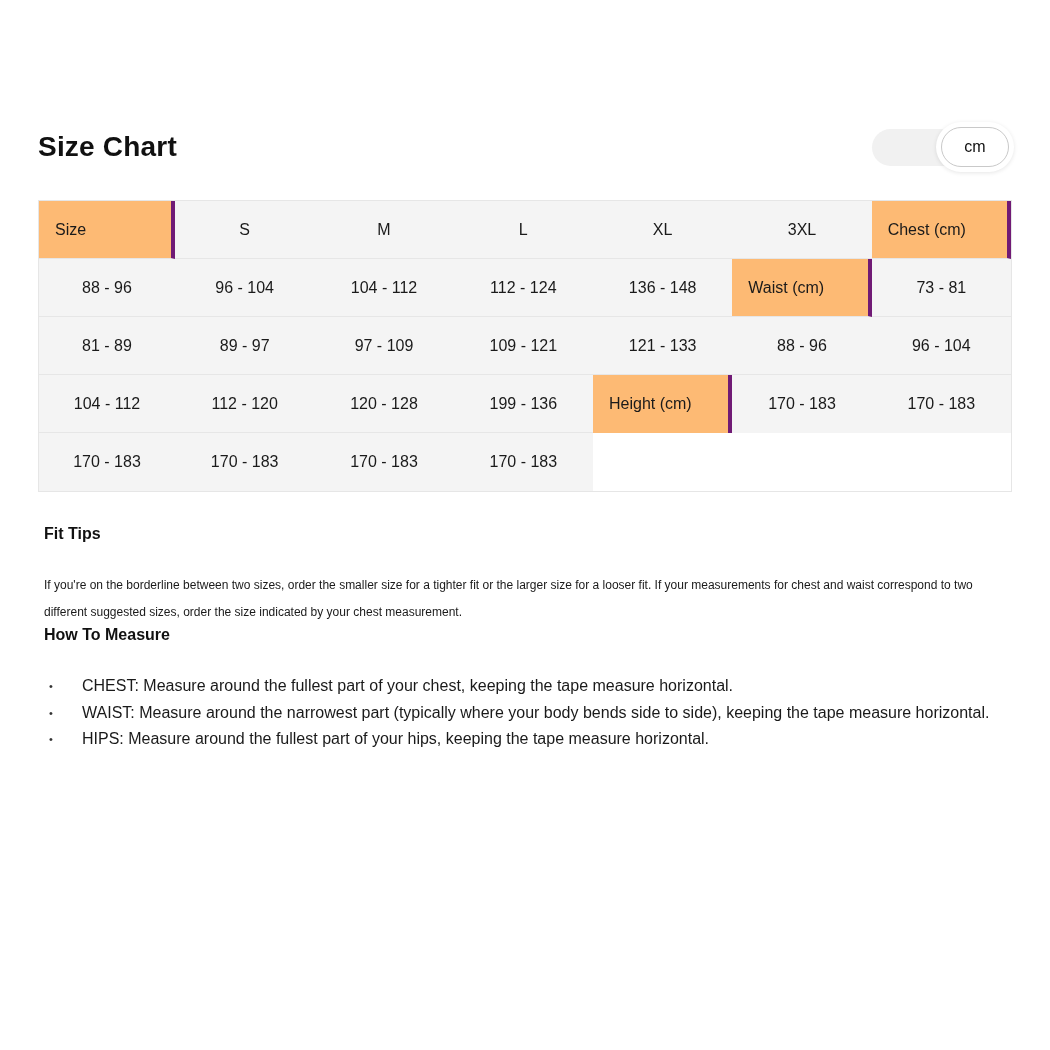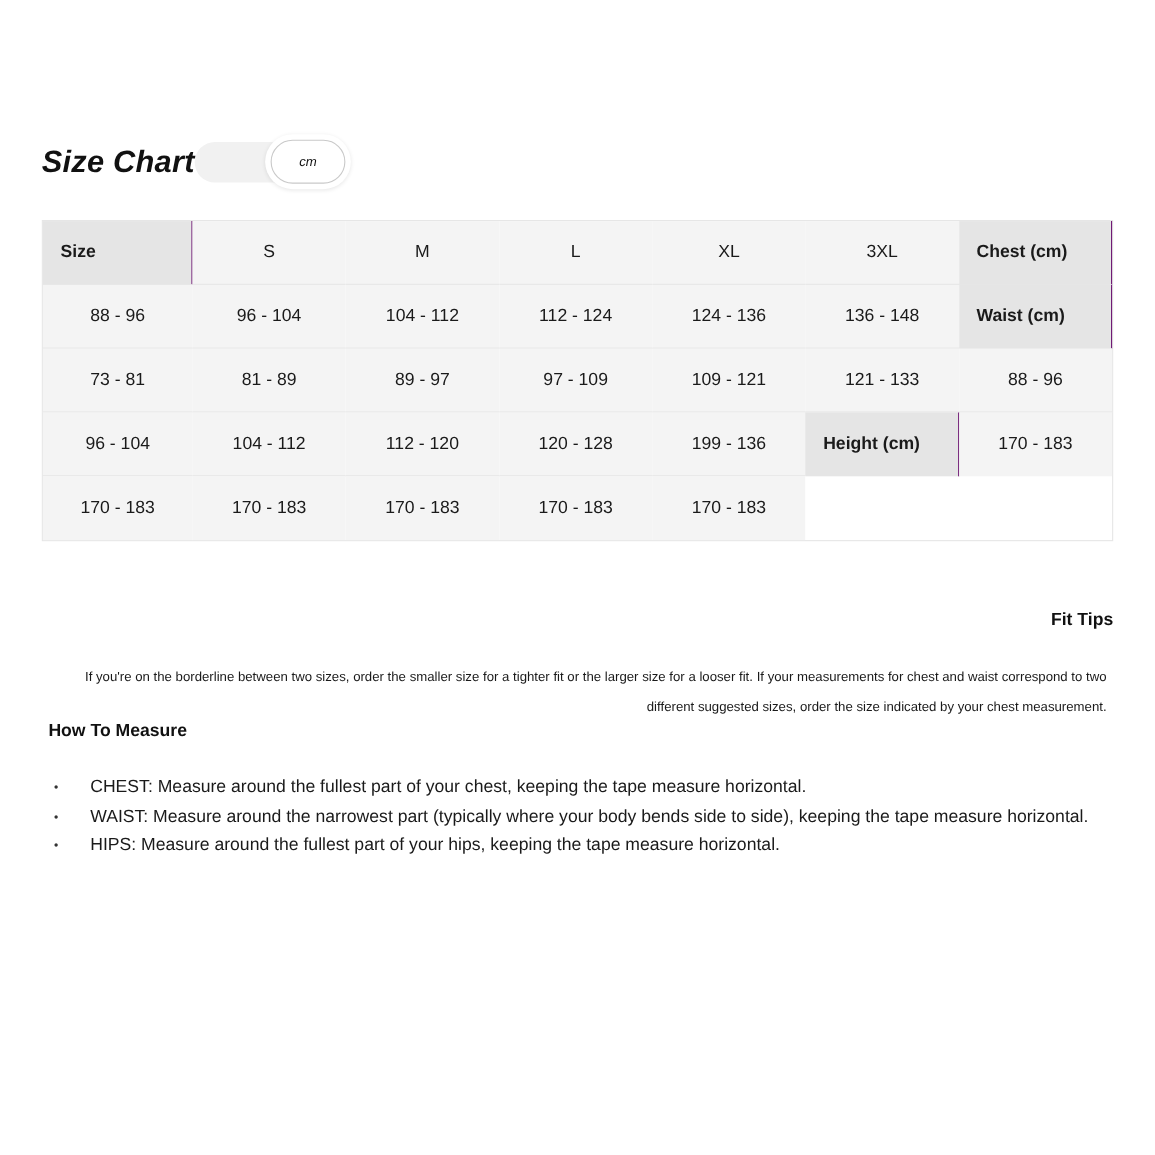--- a/index.html
+++ b/index.html
@@ -13,22 +13,21 @@
     color: #1a1a1a;
   }
   .page { padding: 0 38px; }
 
   
   .header {
     margin-top: 122px;
     height: 50px;
     display: flex;
     align-items: center;
-    justify-content: flex-start;
-    font-style: italic;
+    justify-content: space-between;
   }
   .page-title {
     font-size: 28px;
     font-weight: 700;
     letter-spacing: 0.2px;
     color: #111;
     margin: 0;
   }
 
   
@@ -53,54 +52,53 @@
   }
   .thumb-pill {
     width: 68px;
     height: 40px;
     border: 1px solid #c9c9c9;
     border-radius: 21px;
     background: #ffffff;
     display: flex;
     align-items: center;
     justify-content: center;
-    font-size: 12px;
+    font-size: 16px;
     color: #111;
   }
 
   
   .size-table {
     margin-top: 28px;
     display: grid;
     grid-template-columns: 136px repeat(6, 1fr);
     grid-auto-rows: 58px;
     border: 1px solid #e6e6e6;
   }
   .cell {
     display: flex;
     align-items: center;
     font-size: 16px;
     color: #1a1a1a;
     border-bottom: 1px solid #e6e6e6;
   }
   .cell.last-row { border-bottom: none; }
   .cell.label {
-    background: #e5e5e5;
+    background: #fdba74;
     padding-left: 16px;
-    border-right: 1px solid #701a75;
-    font-weight: bold;
+    border-right: 4px solid #701a75;
   }
   .cell.data {
     background: #f4f4f4;
     justify-content: center;
   }
 
   
   .section { margin-left: 6px; }
-  .fit-tips { margin-top: 62px; text-align: right; }
+  .fit-tips { margin-top: 32px; }
   .section-heading {
     font-size: 16px;
     font-weight: 700;
     line-height: 20px;
     margin: 0;
     color: #111;
   }
   .body-text {
     margin: 28px 0 0 0;
     max-width: 962px;
@@ -152,21 +150,20 @@
     <div class="cell data">M</div>
     <div class="cell data">L</div>
     <div class="cell data">XL</div>
     <div class="cell data">3XL</div>
 
     <div class="cell label">Chest (cm)</div>
     <div class="cell data">88 - 96</div>
     <div class="cell data">96 - 104</div>
     <div class="cell data">104 - 112</div>
     <div class="cell data">112 - 124</div>
-    <div class="cell data">124 - 136</div>
     <div class="cell data">136 - 148</div>
 
     <div class="cell label">Waist (cm)</div>
     <div class="cell data">73 - 81</div>
     <div class="cell data">81 - 89</div>
     <div class="cell data">89 - 97</div>
     <div class="cell data">97 - 109</div>
     <div class="cell data">109 - 121</div>
     <div class="cell data">121 - 133</div>
 

